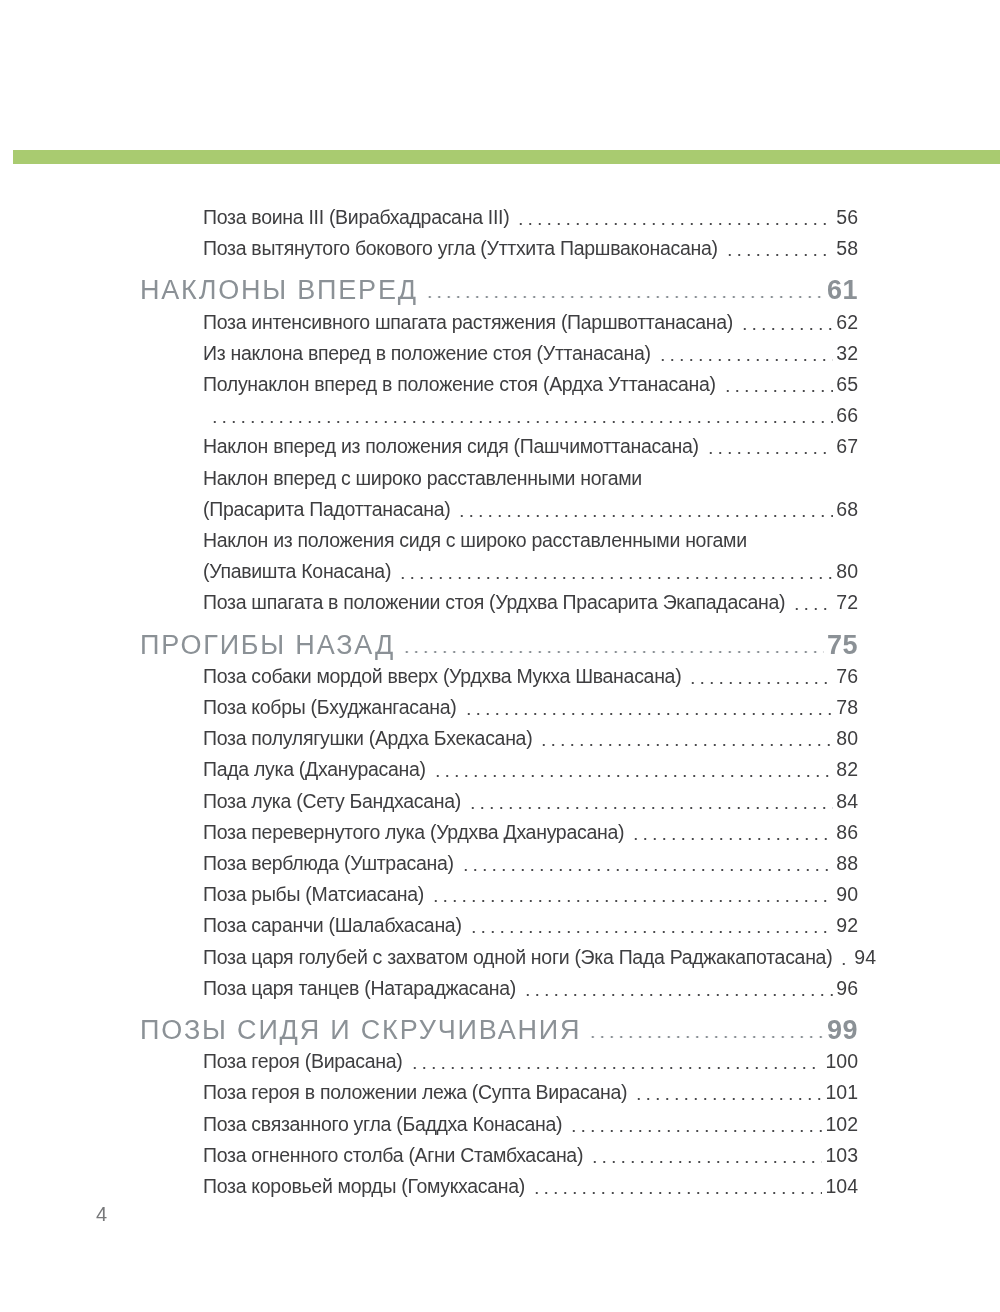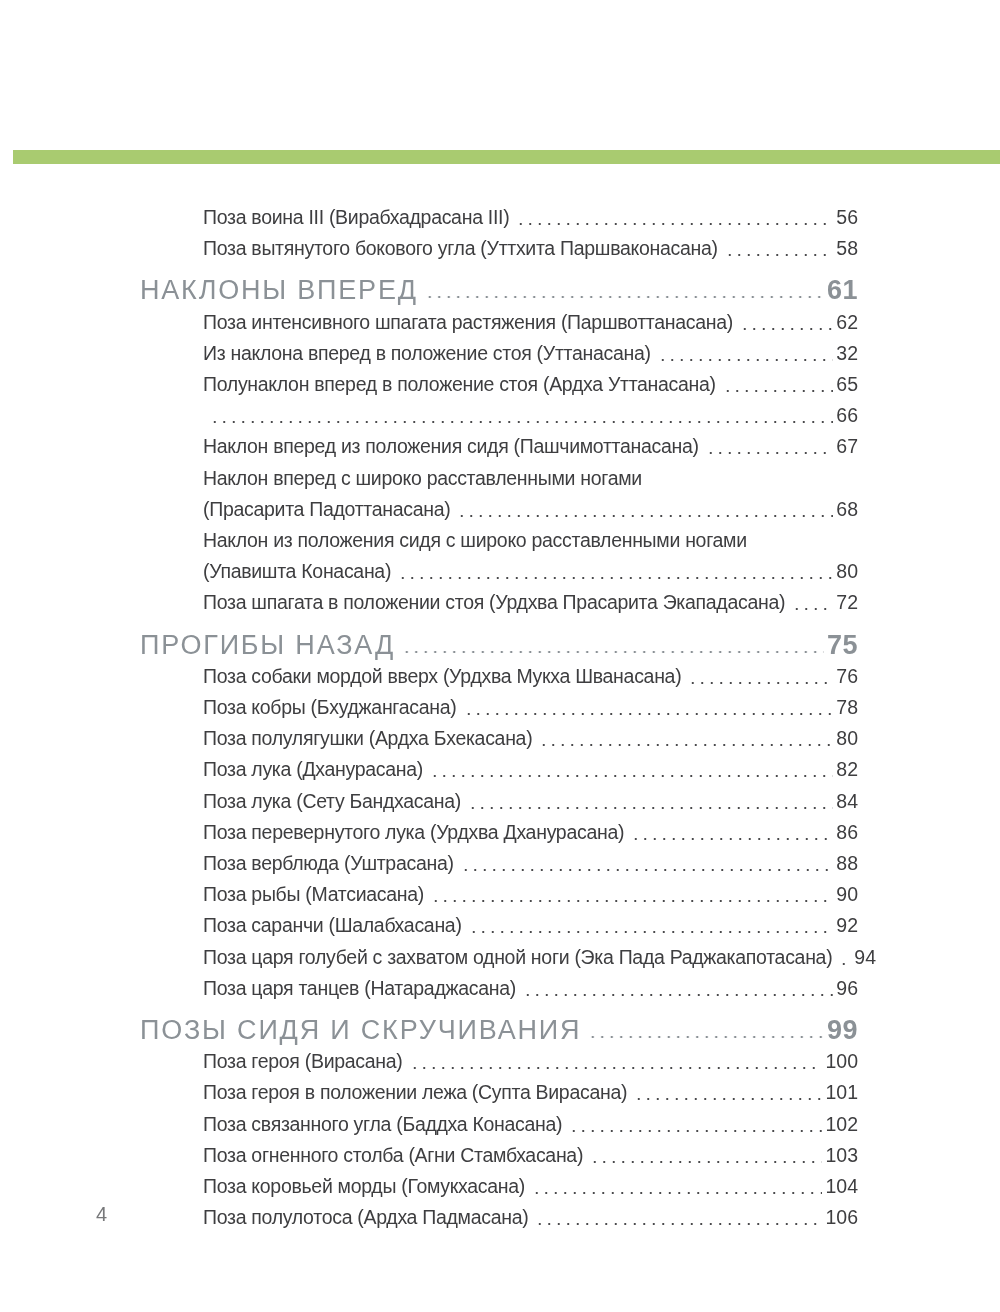--- a/index.html
+++ b/index.html
@@ -144,21 +144,21 @@
         <span class="title">Поза кобры (Бхуджангасана)</span>
         <span class="leader"></span>
         <span class="pagenum">78</span>
       </div>
       <div class="row item">
         <span class="title">Поза полулягушки (Ардха Бхекасана)</span>
         <span class="leader"></span>
         <span class="pagenum">80</span>
       </div>
       <div class="row item">
-        <span class="title">Поза лука (Дханурасана)</span>
+        <span class="title">Пада лука (Дханурасана)</span>
         <span class="leader"></span>
         <span class="pagenum">82</span>
       </div>
       <div class="row item">
         <span class="title">Поза лука (Сету Бандхасана)</span>
         <span class="leader"></span>
         <span class="pagenum">84</span>
       </div>
       <div class="row item">
         <span class="title">Поза перевернутого лука (Урдхва Дханурасана)</span>
@@ -212,21 +212,16 @@
       </div>
       <div class="row item">
         <span class="title">Поза огненного столба (Агни Стамбхасана)</span>
         <span class="leader"></span>
         <span class="pagenum">103</span>
       </div>
       <div class="row item">
         <span class="title">Поза коровьей морды (Гомукхасана)</span>
         <span class="leader"></span>
         <span class="pagenum">104</span>
-      </div>
-      <div class="row item">
-        <span class="title">Поза полулотоса (Ардха Падмасана)</span>
-        <span class="leader"></span>
-        <span class="pagenum">106</span>
       </div>
     </div>
   <div class="folio">4</div>
 </div>
 
 </body></html>

